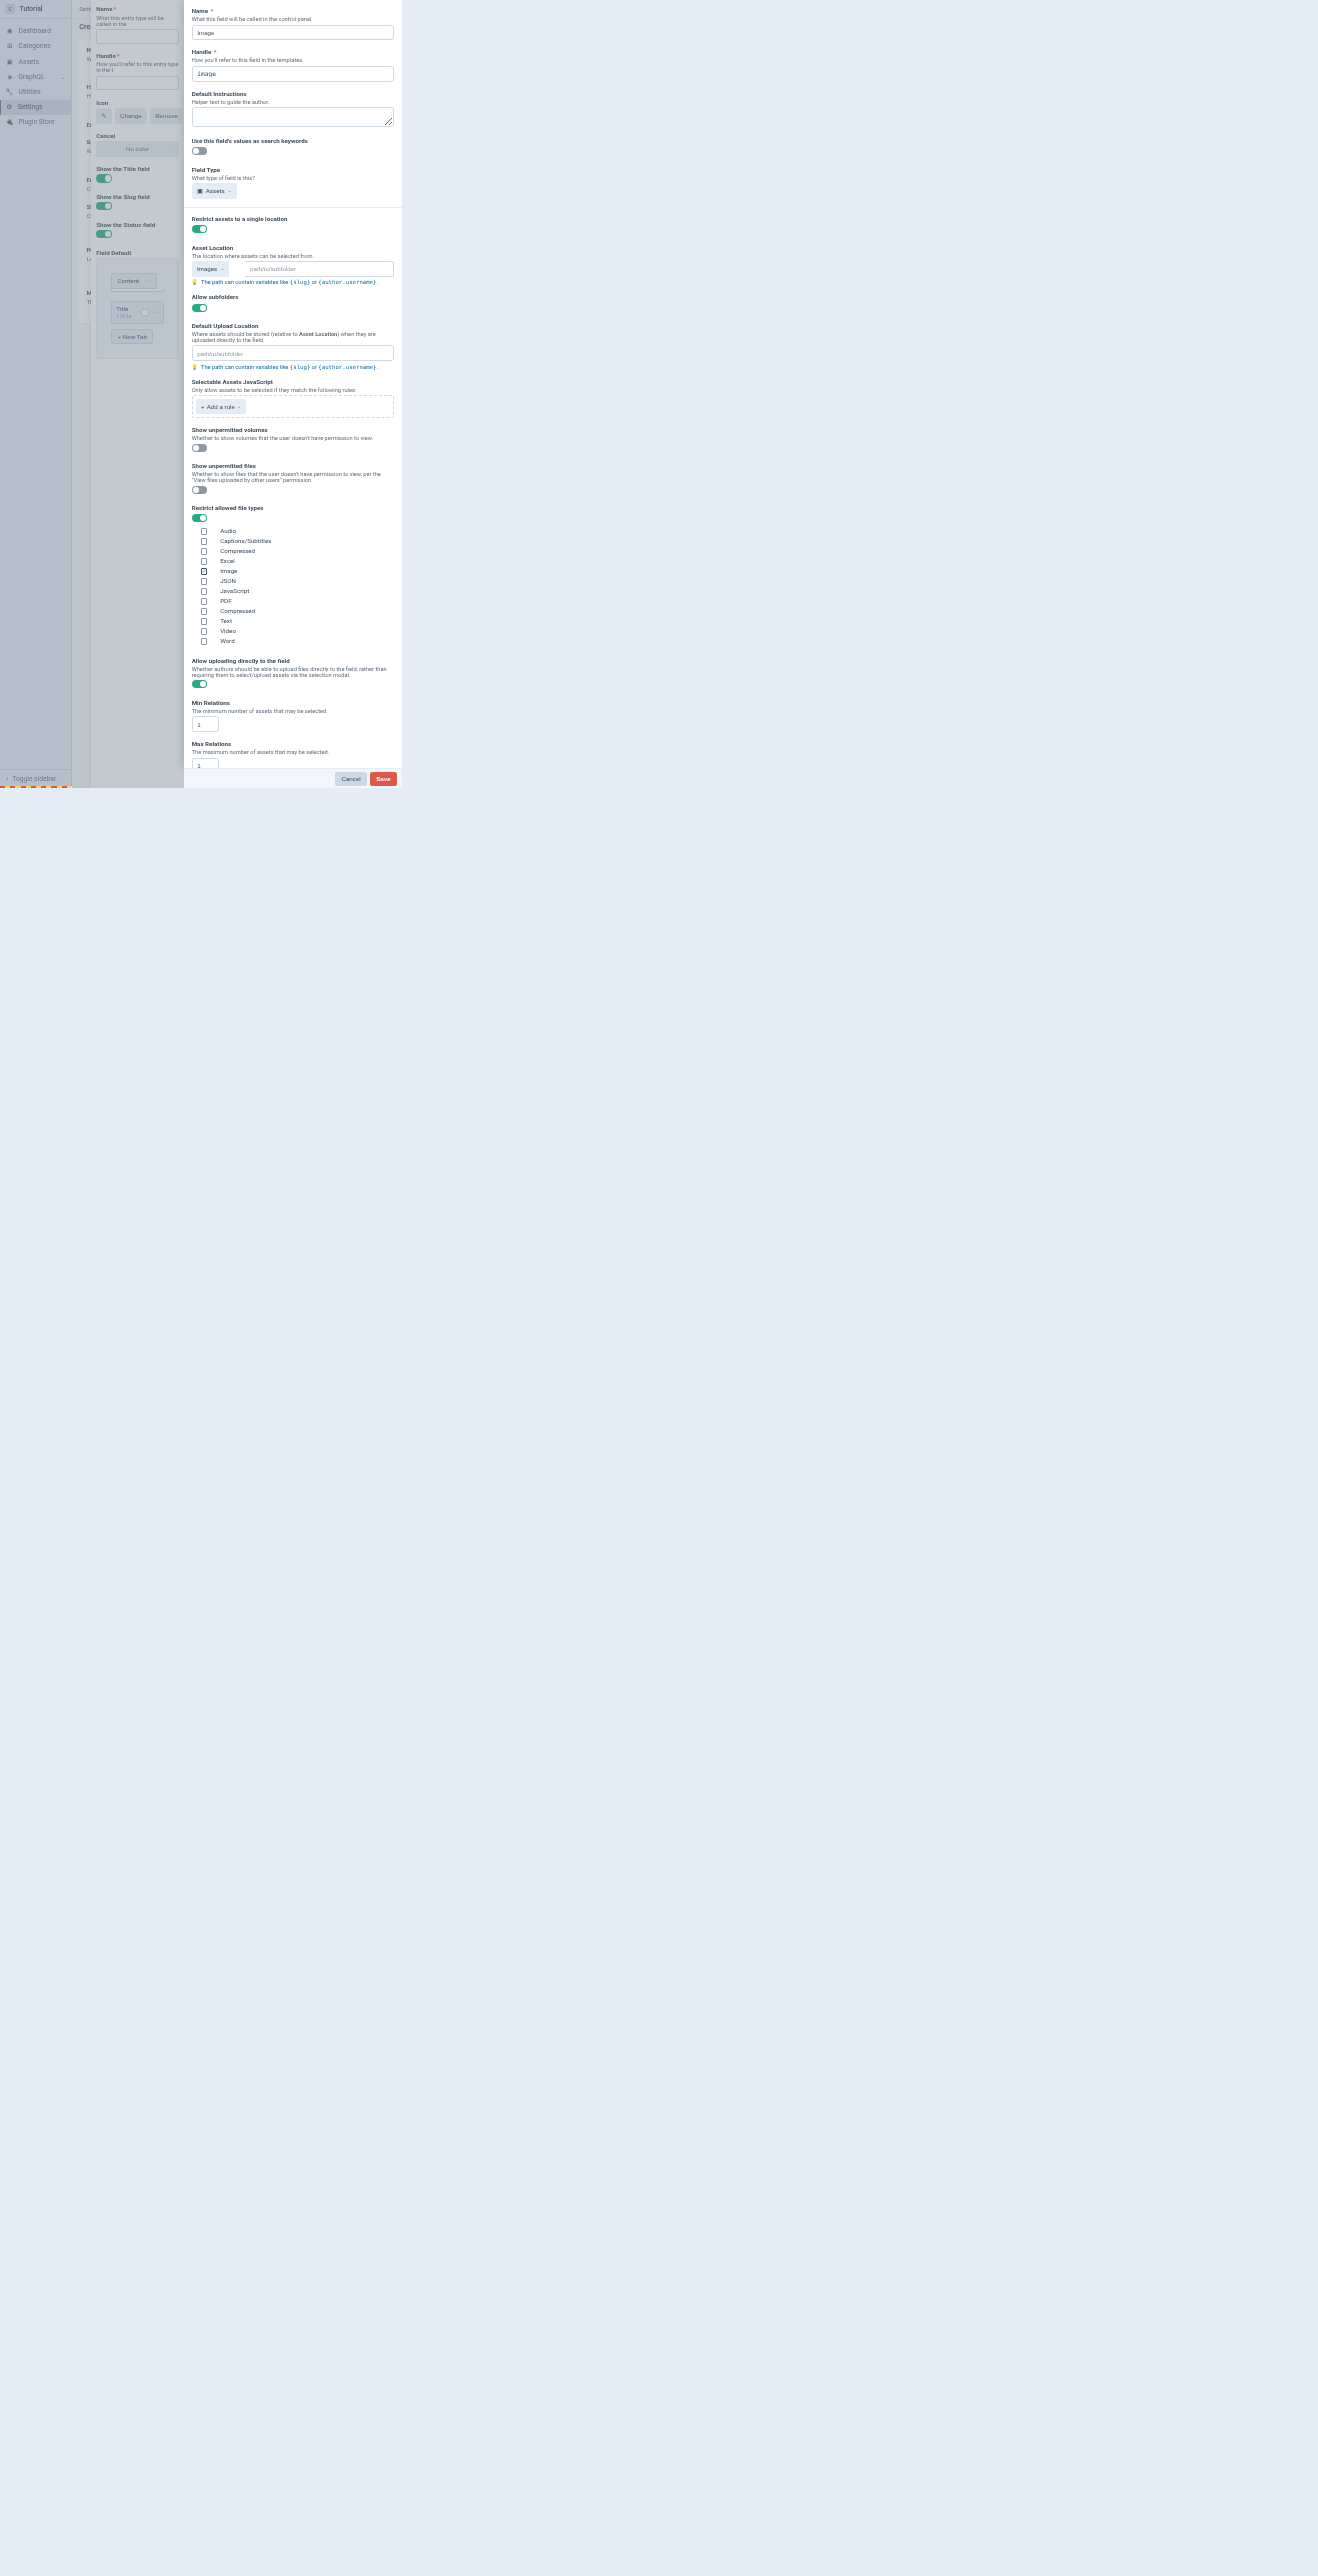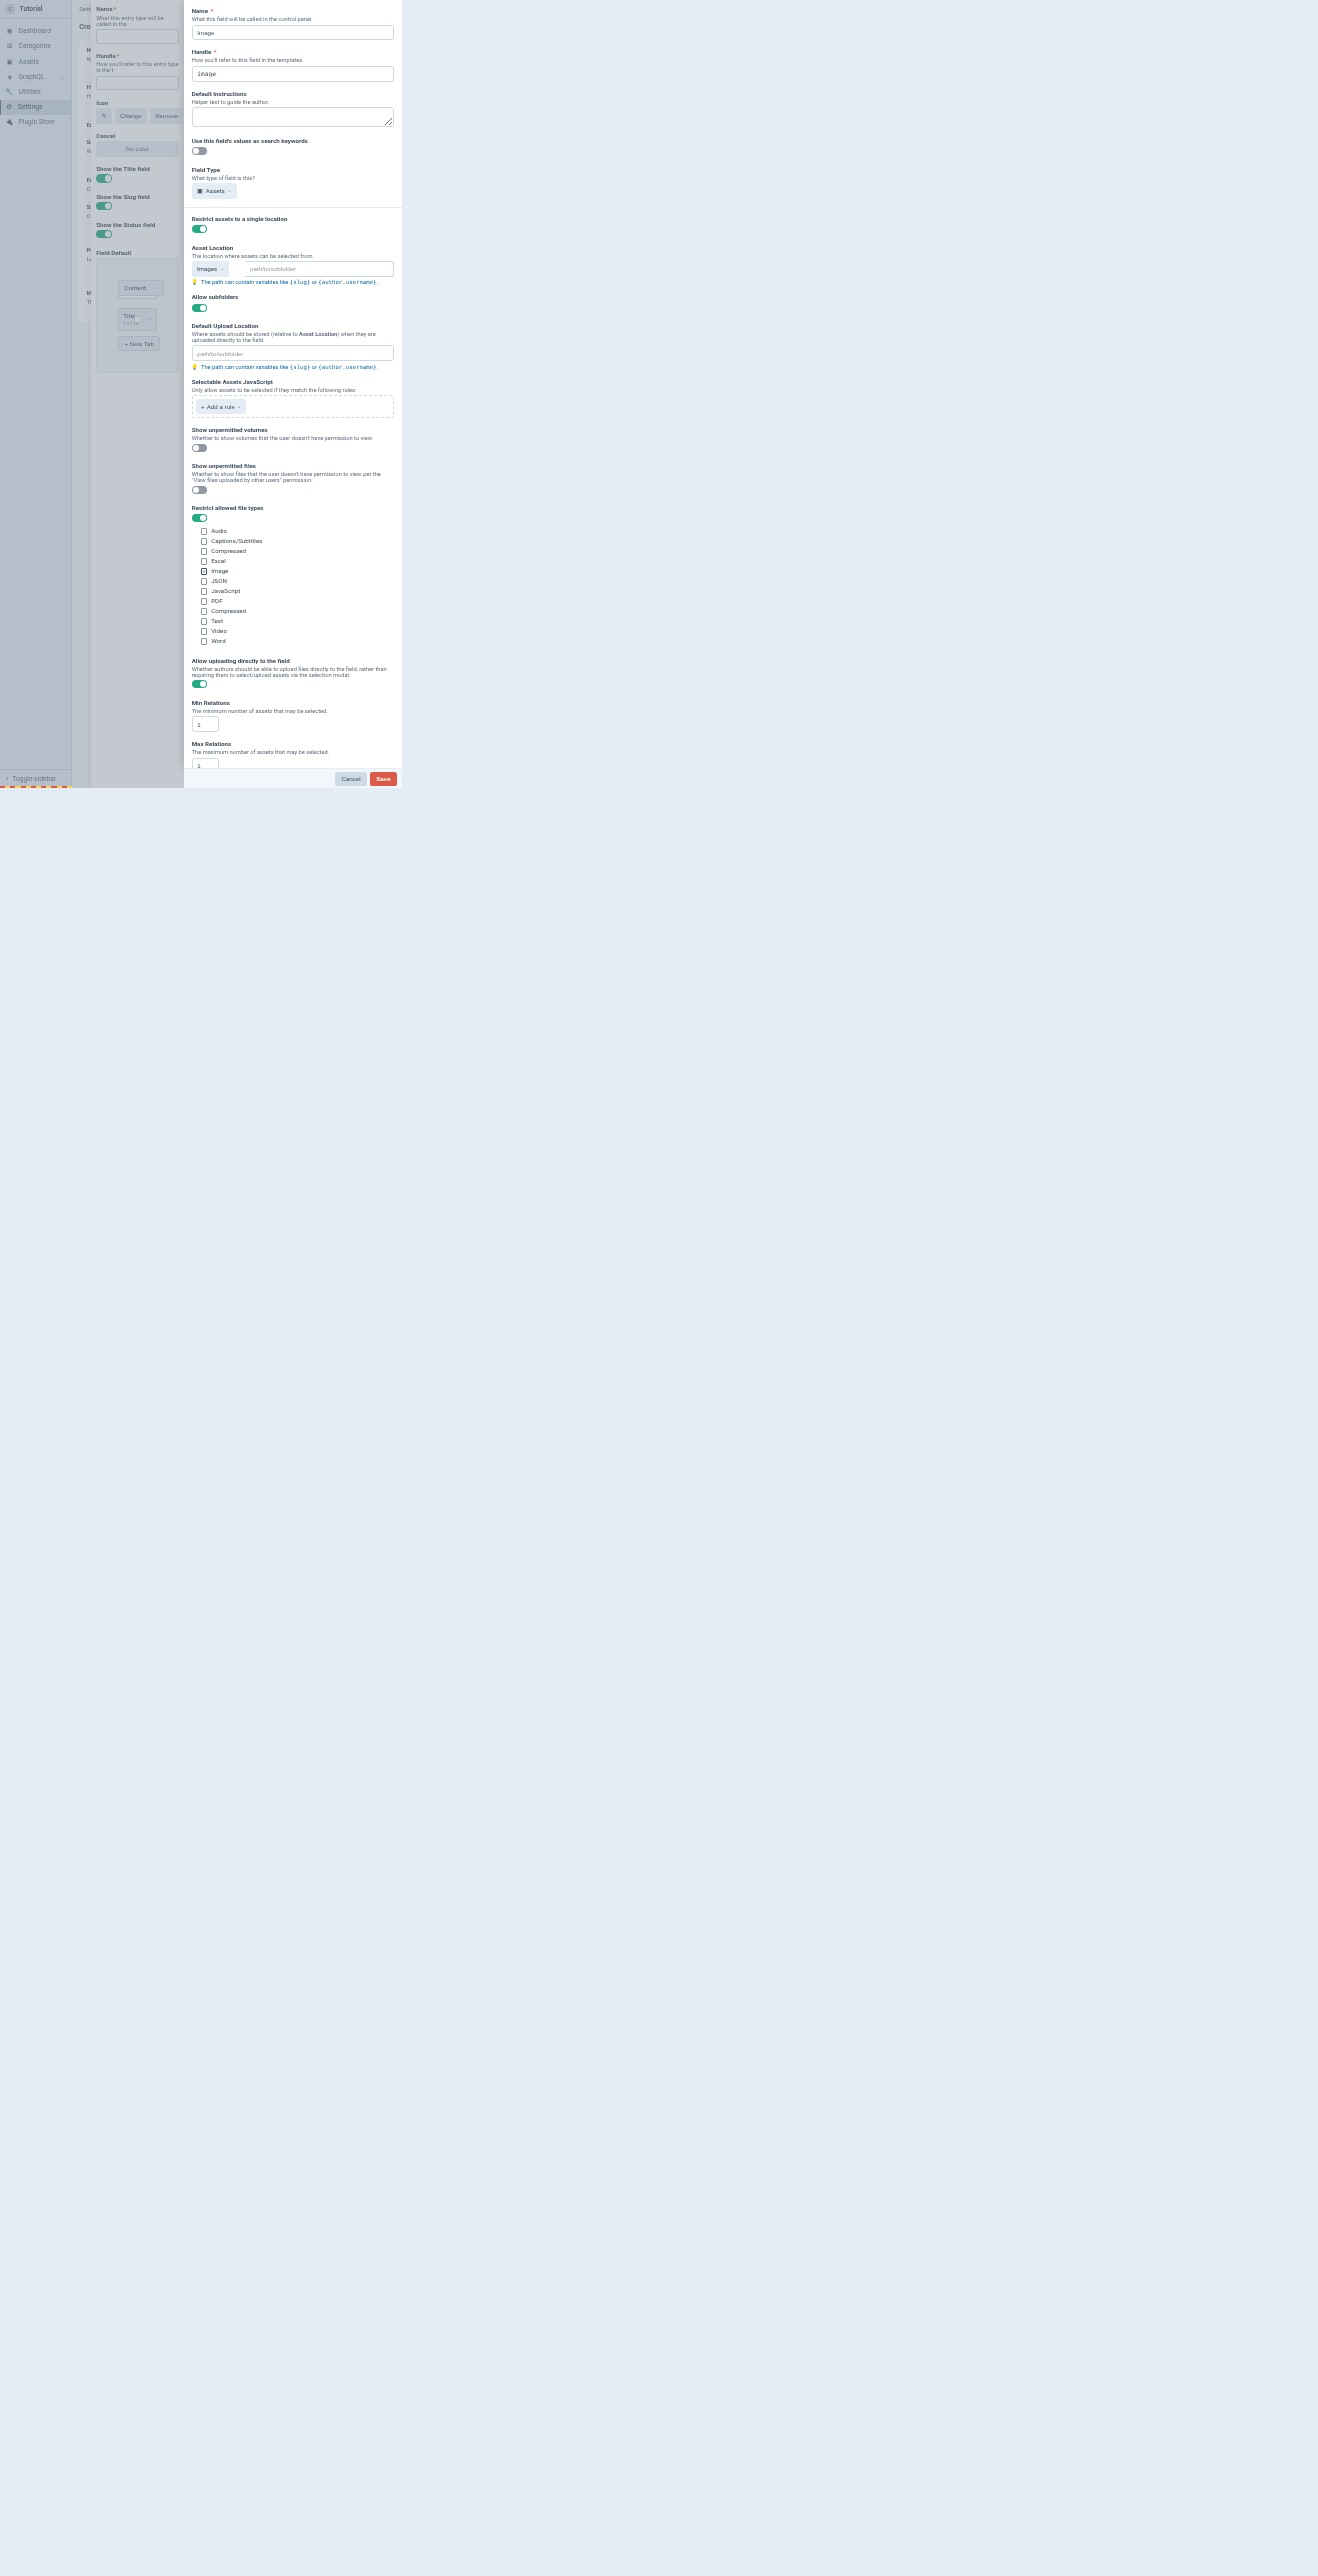--- a/index.html
+++ b/index.html
@@ -29,21 +29,21 @@
 .panel1 { position: absolute; left: 91px; top: 0; width: 93px; height: 100%; background: #fff; box-shadow: -2.1px 0 6.2px rgba(0,0,0,0.08); padding: 5.2px; }
 .panel1 .field { margin-bottom: 8.2px; }
 .panel1-label { font-weight: 700; font-size: 6.2px; color: #3f4d5a; display: block; margin-bottom: 1.5px; }
 .panel1-help { font-size: 5.7px; color: #606d7b; margin-bottom: 2.6px; }
 .panel1-input { width: 100%; height: 14.4px; border: 0.5px solid #cdd9e4; border-radius: 2.1px; padding: 0 4.1px; font-size: 6.2px; }
 .req { color: #da5a47; margin-left: 1px; }
 .icon-row { display: flex; gap: 3.1px; }
 .icon-btn { height: 15.5px; background: #e4edf6; border: none; border-radius: 2.6px; padding: 0 5.2px; font-size: 6.2px; color: #3f4d5a; cursor: pointer; display: inline-flex; align-items: center; }
 .icon-preview { width: 15.5px; display: flex; align-items: center; justify-content: center; }
 .color-btn { width: 100%; height: 15.5px; background: #e4edf6; border: none; border-radius: 2.6px; font-size: 6.2px; color: #606d7b; text-align: center; cursor: pointer; }
-.field-layout-box { border: 0.5px solid #e4edf6; background: #f3f7fc; border-radius: 2.1px; padding: 21px; }
+.field-layout-box { border: 0.5px solid #e4edf6; background: #f3f7fc; border-radius: 2.1px; padding: 14px; }
 .fl-tab { background: #e4edf6; border-radius: 2.1px 2.1px 0 0; padding: 3.1px 5.2px; display: flex; align-items: center; gap: 4.1px; font-size: 6.2px; width: 46px; border: 0.5px solid #cdd9e4; }
 .fl-tab-strip { height: 3.1px; background: #fff; border: 0.5px solid #cdd9e4; border-top: none; border-radius: 0 0 2.1px 2.1px; }
 .fl-field-box { background: #e4edf6; border: 0.5px solid #cdd9e4; border-radius: 2.1px; margin-top: 9px; padding: 3.1px 4.1px; font-size: 6.2px; display: flex; align-items: center; position: relative; }
 .fl-field-box .code { font-family: monospace; font-size: 5.2px; color: #8f98a3; display: block; }
 .fl-badge { position: absolute; right: 13.4px; width: 8.2px; height: 6.2px; border: 0.5px solid #cdd9e4; border-radius: 1px; background: #fff; }
 .fl-new-tab { margin-top: 5.2px; height: 15.5px; background: #e4edf6; border: 0.5px solid #cdd9e4; border-radius: 2.6px; width: 42px; font-size: 6.2px; color: #3f4d5a; cursor: pointer; }
 
 
 .dim { position: absolute; left: 0; top: 0; width: 184px; height: 100%; background: rgba(123, 135, 147, 0.45); }
 
@@ -78,21 +78,21 @@
 .hint { color: #0b69a3; font-size: 5.7px; margin-top: 2.6px; }
 .hint-code { font-family: monospace; }
 .bulb { color: #0b69a3; font-size: 5.7px; margin-right: 1px; }
 
 
 .cond-box { border: 0.5px dashed #cdd9e4; border-radius: 2.1px; padding: 3.1px; margin-top: 2.1px; }
 .cond-btn { display: inline-flex; align-items: center; gap: 2.1px; height: 14.4px; background: #e4edf6; border: none; border-radius: 2.6px; padding: 0 5.2px; font-size: 6.2px; color: #3f4d5a; cursor: pointer; }
 
 
 .check-list { padding: 2.1px 0 2.1px 9.3px; }
-.check-item { display: flex; align-items: center; gap: 4px; font-size: 6.2px; padding: 1px 0; }
+.check-item { display: flex; align-items: center; gap: 13px; font-size: 6.2px; padding: 1px 0; }
 .cb { width: 6.2px; height: 6.2px; border: 0.5px solid #8f98a3; border-radius: 1px; display: inline-flex; align-items: center; justify-content: center; font-size: 5.2px; color: #3f4d5a; }
 .cb.checked { border-color: #3f4d5a; }
 
 
 .panel2-footer { position: absolute; left: 184px; bottom: 0; right: 0; height: 19.6px; background: #f3f7fc; border-top: 0.5px solid #e4edf6; display: flex; align-items: center; justify-content: flex-end; padding: 0 5.2px; gap: 3.1px; }
 .btn-cancel { height: 14.4px; background: #cdd9e4; border: none; border-radius: 2.6px; padding: 0 6.2px; font-size: 6.2px; color: #3f4d5a; cursor: pointer; }
 .btn-save { height: 14.4px; background: #da5a47; border: none; border-radius: 2.6px; padding: 0 6.2px; font-size: 6.2px; color: #fff; font-weight: 600; cursor: pointer; }
 
 
 .stripes { position: absolute; bottom: 0; left: 0; width: 72px; height: 2.1px; background: repeating-linear-gradient(90deg, #da5a47 0 5.2px, #f6d55c 5.2px 10.3px); }

